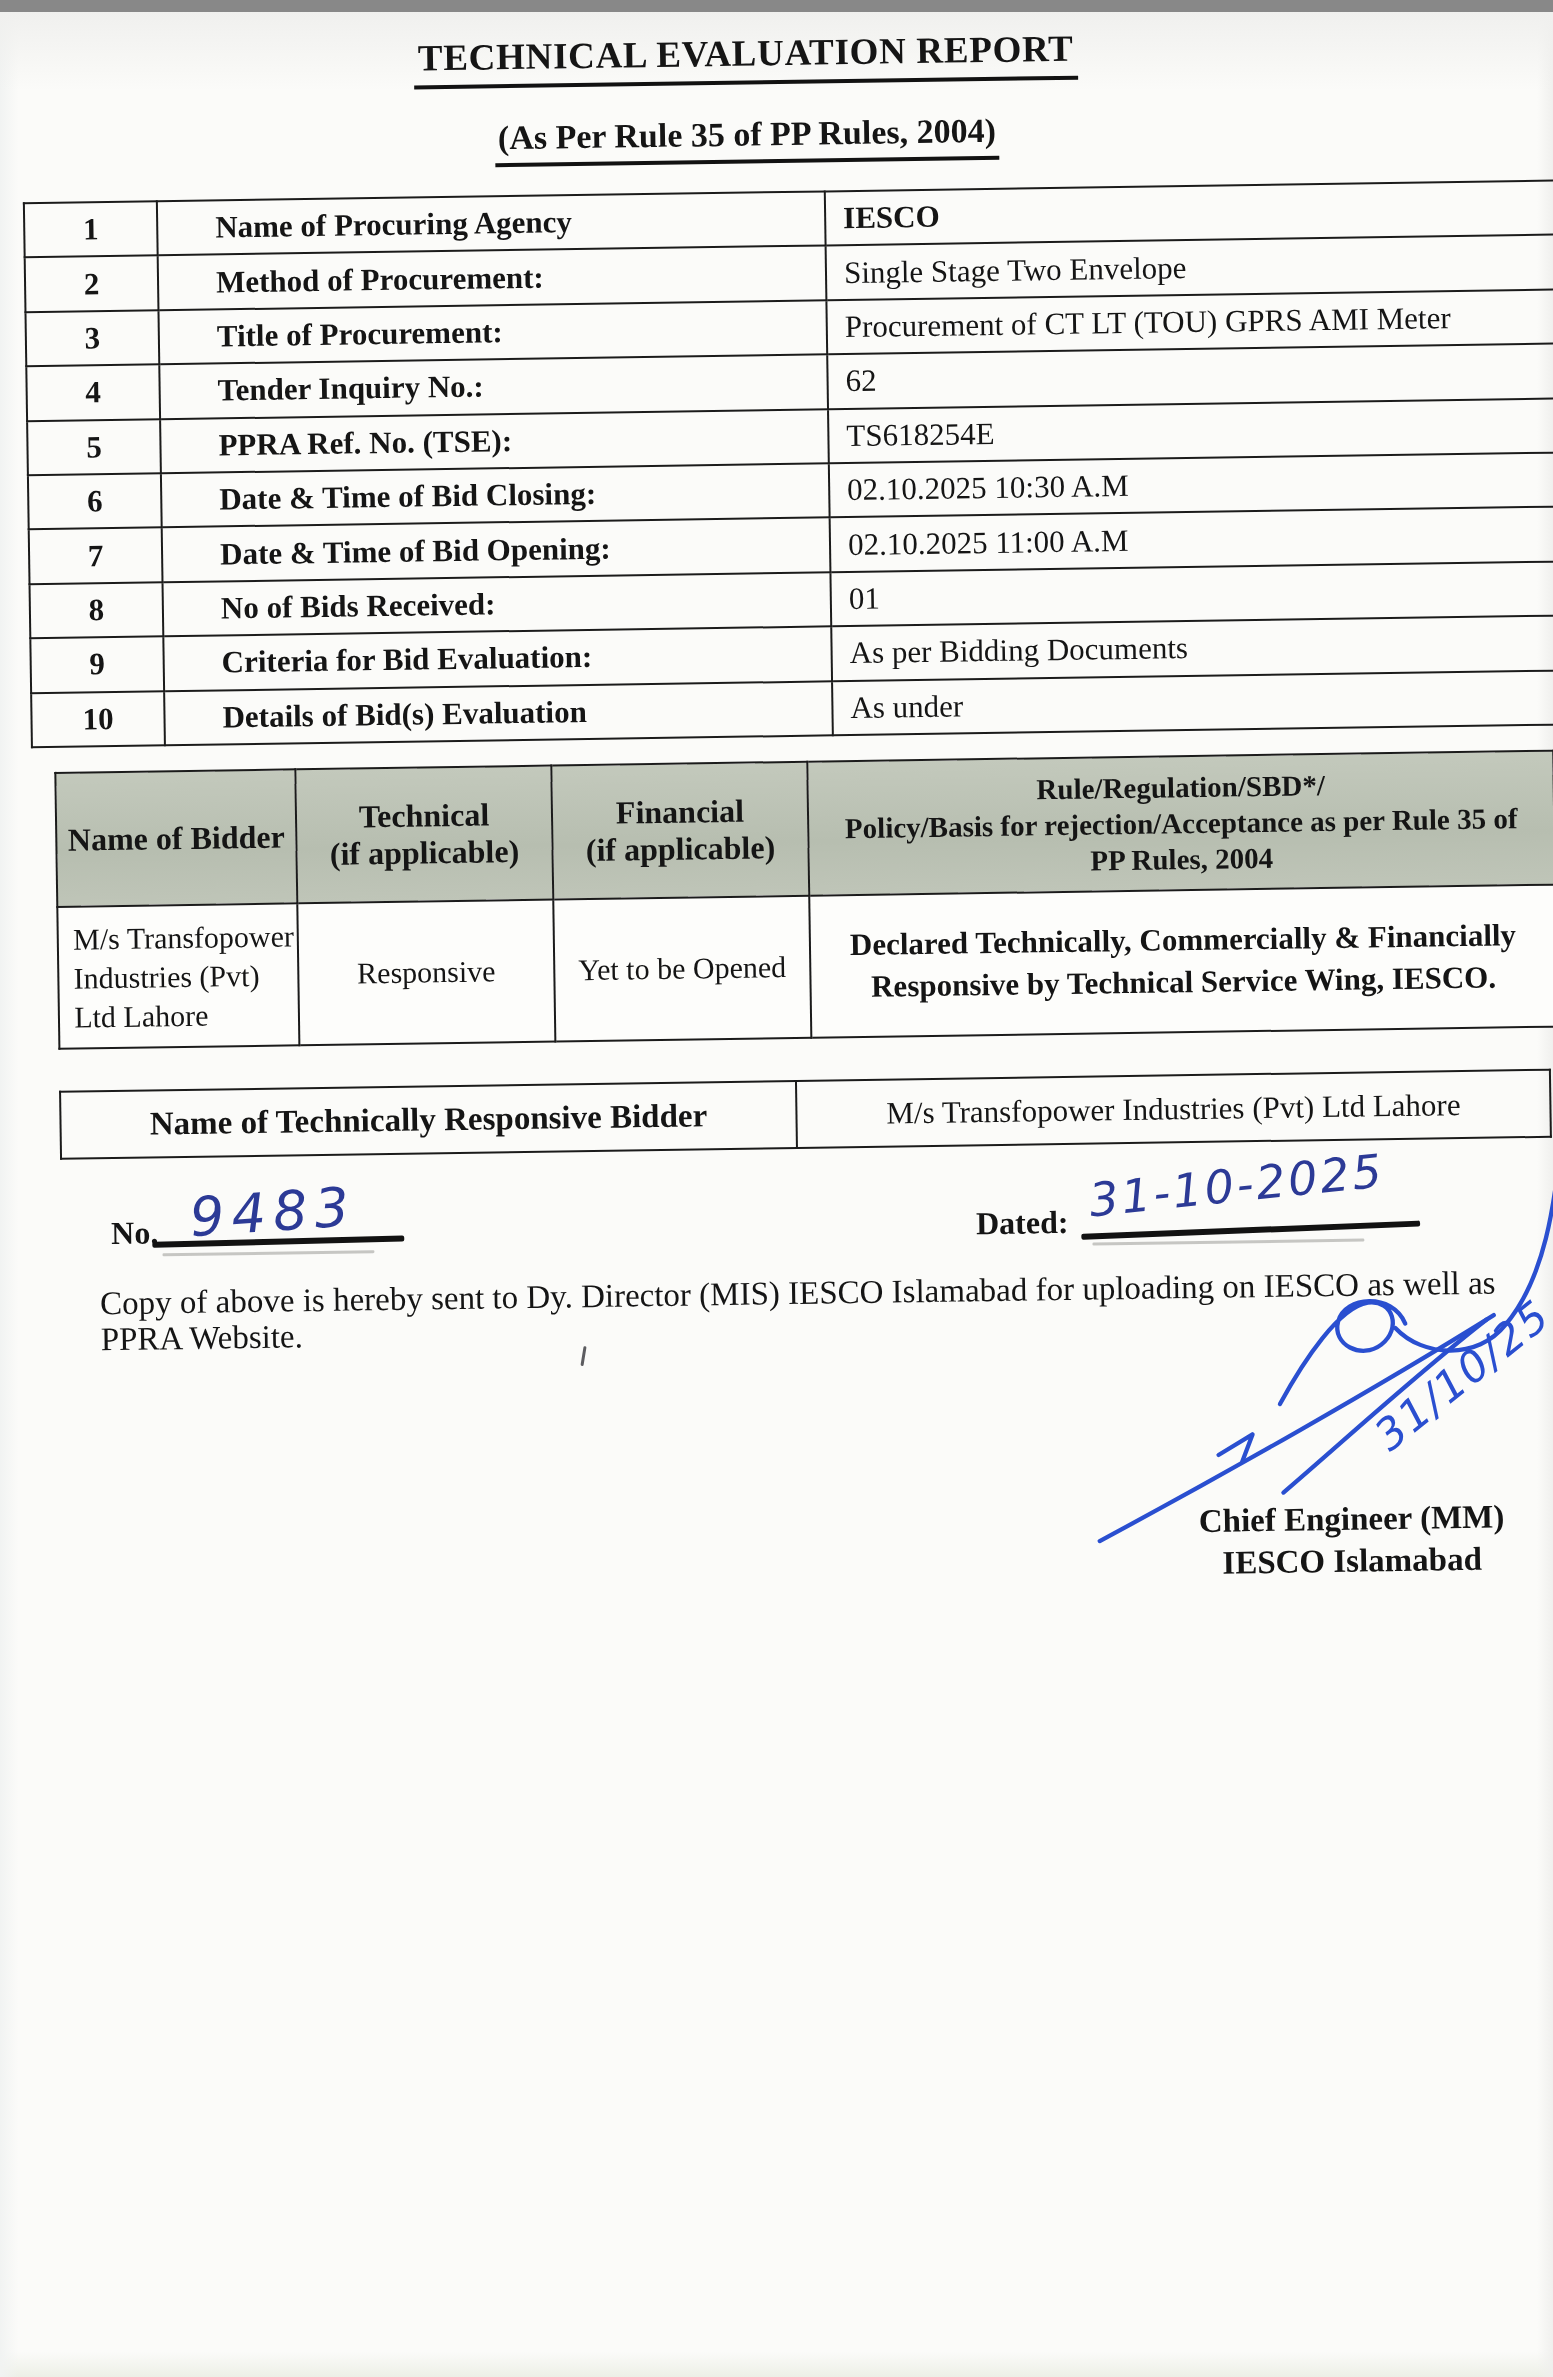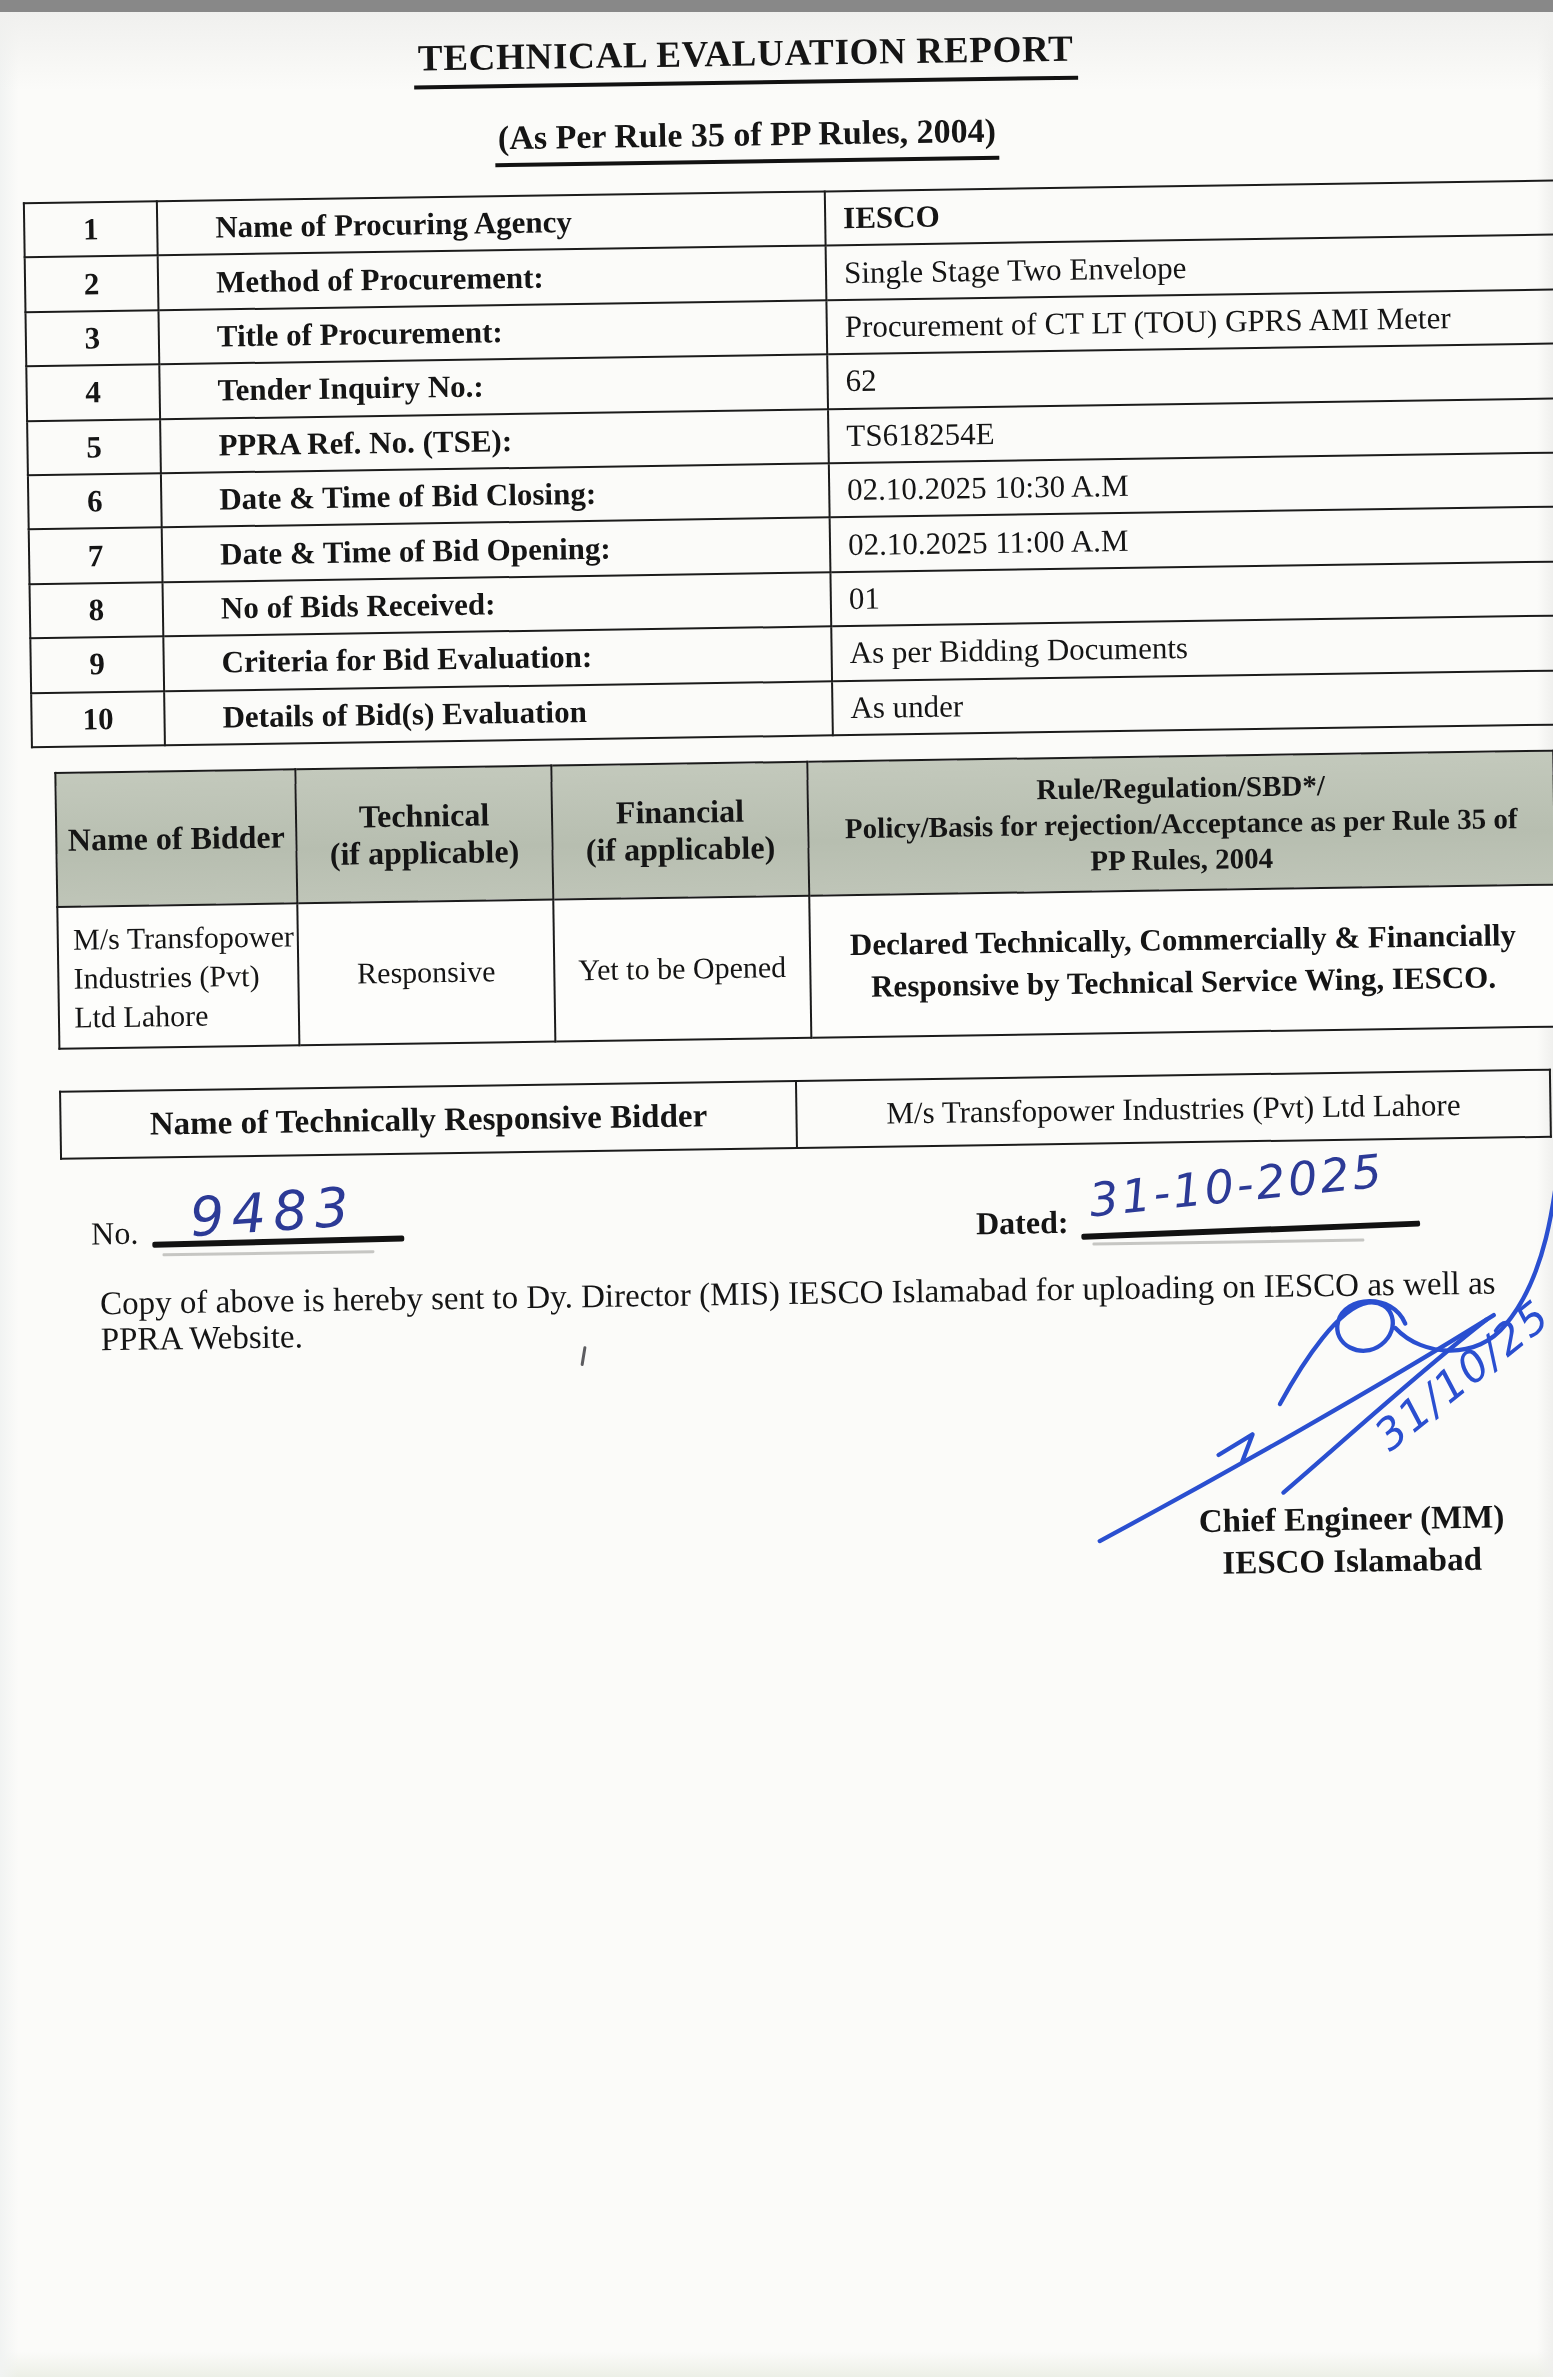--- a/index.html
+++ b/index.html
@@ -45,21 +45,21 @@
   .t2 .h4{width:742px;font-size:29px;line-height:1.25;}
   .t2 td{font-size:30px;background:#fdfdfb;}
   .t2 .c1{text-align:left;padding-left:14.3px;line-height:1.3;}
   .t2 .c2,.t2 .c3{text-align:center;}
   .t2 .c4{text-align:center;font-weight:bold;font-size:31px;line-height:1.35;padding:0 10px;}
 
   .t3{position:absolute;left:46px;top:1079px;width:1481px;height:69px;border:2.9px solid #161616;}
   .t3 .c1{width:732px;text-align:center;font-weight:bold;font-size:33px;}
   .t3 .c2{width:750px;text-align:center;font-size:31px;}
 
-  .no-label{position:absolute;left:76px;top:1204px;font-size:32px;font-weight:normal;}
+  .no-label{position:absolute;left:96px;top:1204px;font-size:32px;font-weight:bold;}
   .dated-label{position:absolute;left:961px;top:1207px;font-size:32px;font-weight:bold;}
   .ink{font-family:"DejaVu Sans",sans-serif;font-style:italic;color:#2c3a96;}
   .ink-no{position:absolute;left:175px;top:1172px;font-size:54px;letter-spacing:7.2px;
     transform:rotate(-3deg);}
   .ink-date{position:absolute;left:1074px;top:1164px;font-size:46px;letter-spacing:2.9px;
     transform:rotate(-5deg);}
   .uline{position:absolute;background:#121212;border-radius:2.1px;}
   .uline-ghost{position:absolute;background:#9a9a98;opacity:.55;border-radius:1.4px;}
   .ul-no{left:137px;top:1230px;width:252px;height:6.4px;transform:rotate(-0.6deg);}
   .ul-no-g{left:147px;top:1243px;width:212px;height:2.9px;}

